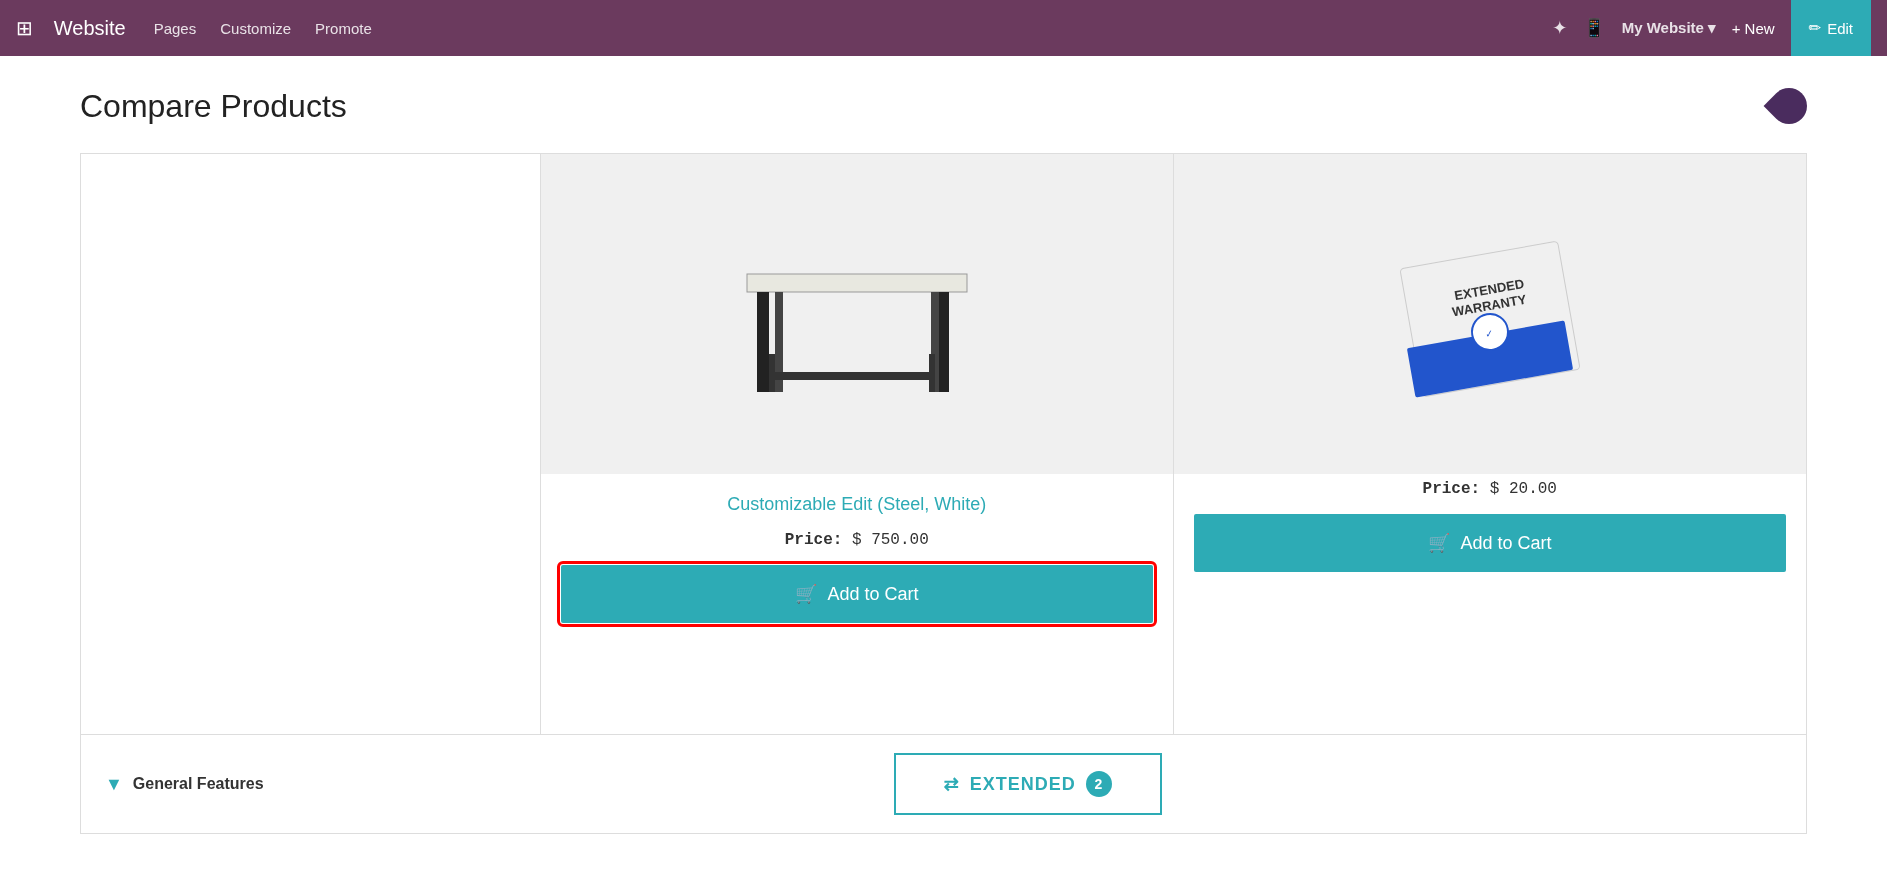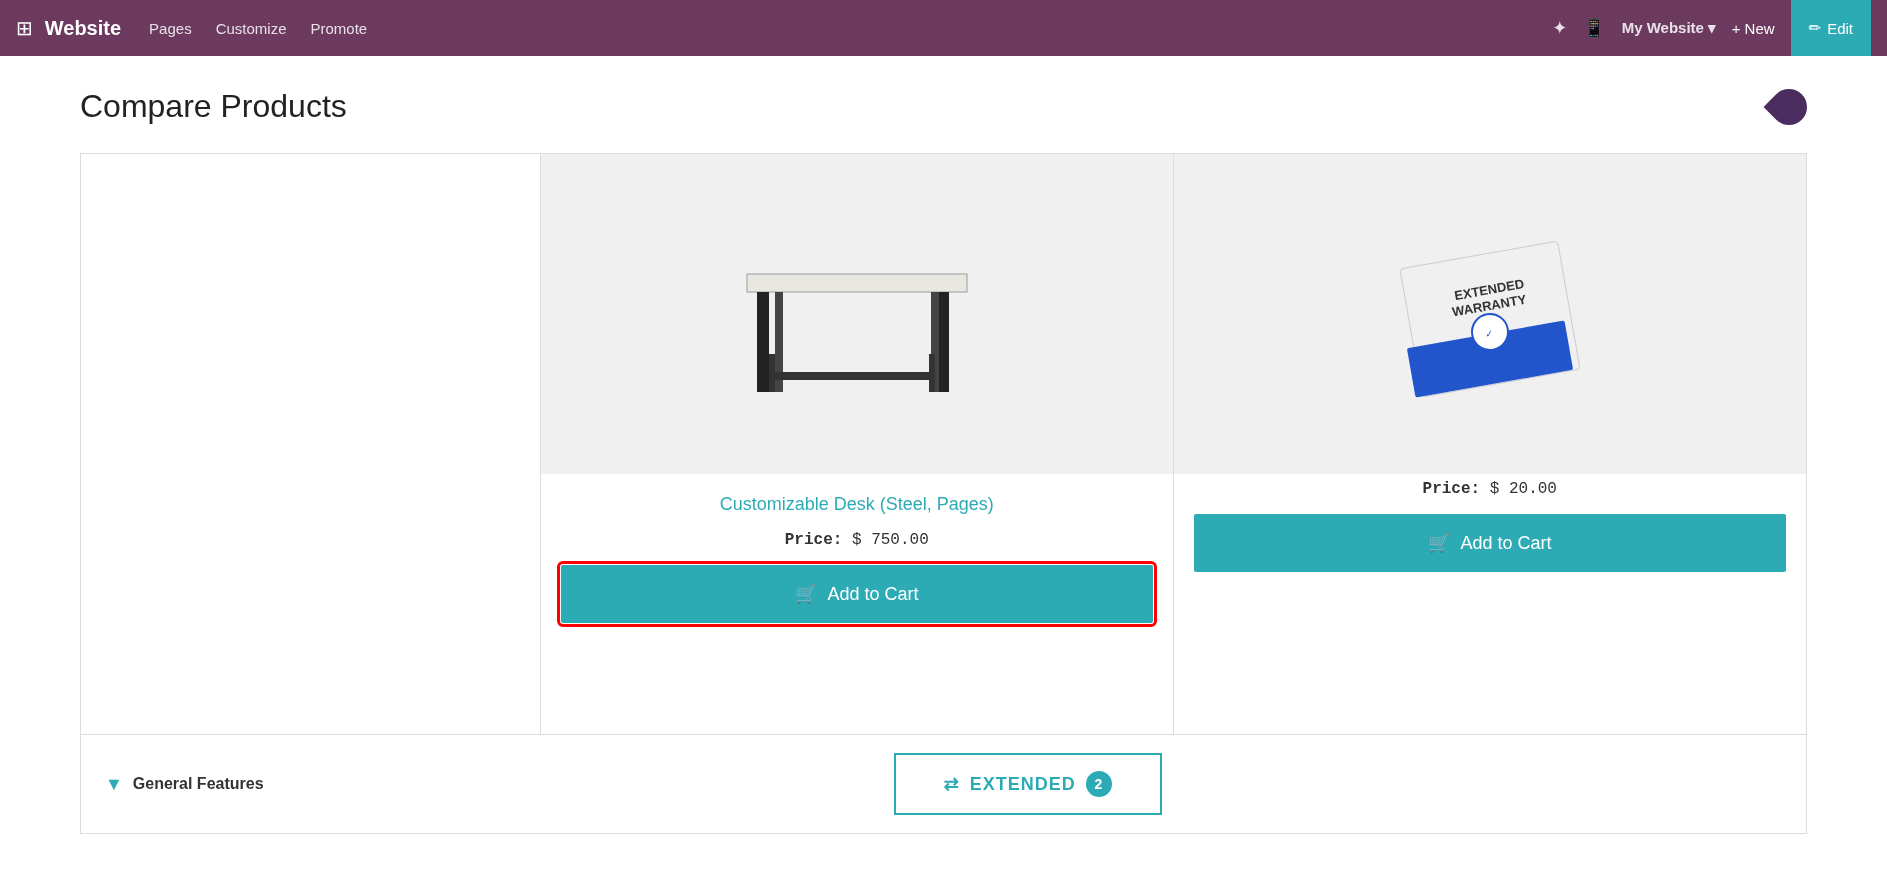--- a/index.html
+++ b/index.html
@@ -19,22 +19,23 @@
     }
     .topnav-grid-icon {
       color: white;
       font-size: 20px;
       margin-right: 12px;
       cursor: pointer;
     }
     .topnav-brand {
       color: white;
       font-size: 20px;
-      font-weight: bold;
+      font-weight: normal;
       margin-right: 28px;
+      margin-left: 9px;
     }
     .topnav-link {
       color: rgba(255,255,255,0.85);
       font-size: 15px;
       margin-right: 24px;
       cursor: pointer;
       text-decoration: none;
     }
     .topnav-spacer { flex: 1; }
     .topnav-right {
@@ -80,21 +81,21 @@
       background: white;
       min-height: calc(889px - 56px);
     }
 
     .page-title {
       font-size: 32px;
       font-weight: 400;
       color: #222;
       margin-bottom: 28px;
       display: flex;
-      align-items: flex-end;
+      align-items: flex-start;
       justify-content: space-between;
     }
 
     .drop-icon {
       width: 36px;
       height: 36px;
       background: #4a2c5e;
       border-radius: 50% 50% 50% 0;
       transform: rotate(45deg);
     }
@@ -259,21 +260,21 @@
 
           <rect x="204" y="78" width="8" height="100" fill="#444"></rect>
 
           <rect x="42" y="140" width="6" height="38" fill="#333"></rect>
 
           <rect x="202" y="140" width="6" height="38" fill="#333"></rect>
 
           <rect x="42" y="158" width="166" height="8" fill="#333"></rect>
         </svg>
       </div>
-      <div class="product-name">Customizable Desk (Steel, Pages)</div>
+      <div class="product-name">Customizable Edit (Steel, White)</div>
       <div class="product-price">
         <strong>Price:</strong>
         <span>$ 750.00</span>
       </div>
       <button class="add-to-cart-btn highlighted">
         <span>🛒</span>
         <span>Add to Cart</span>
       </button>
     </div>
 

